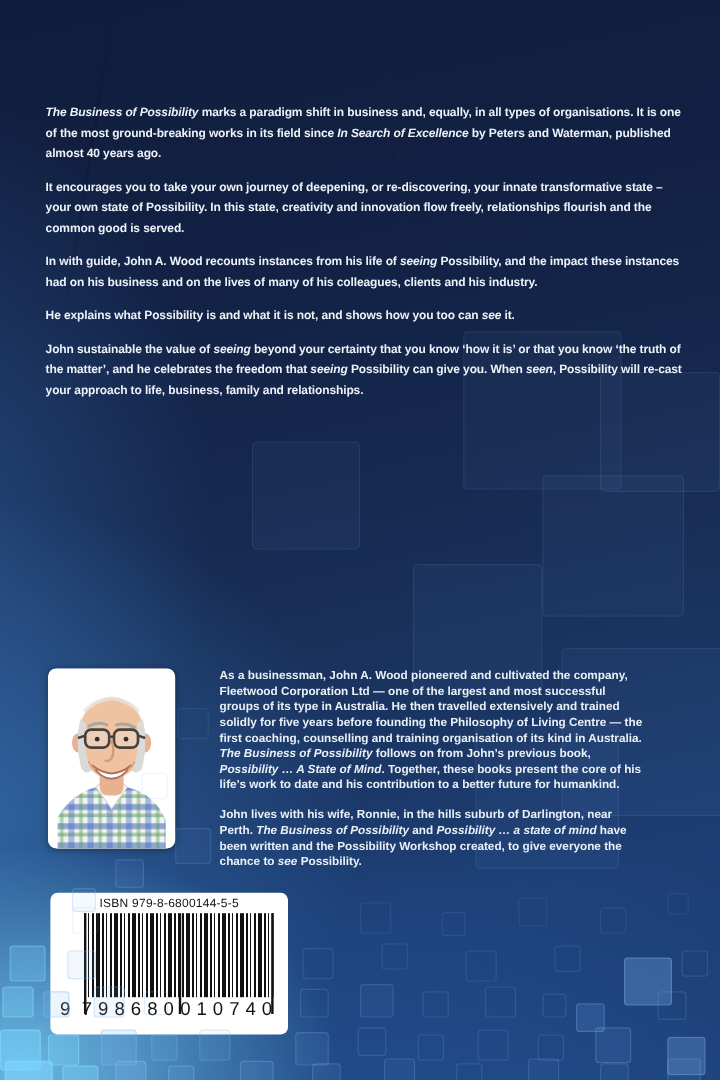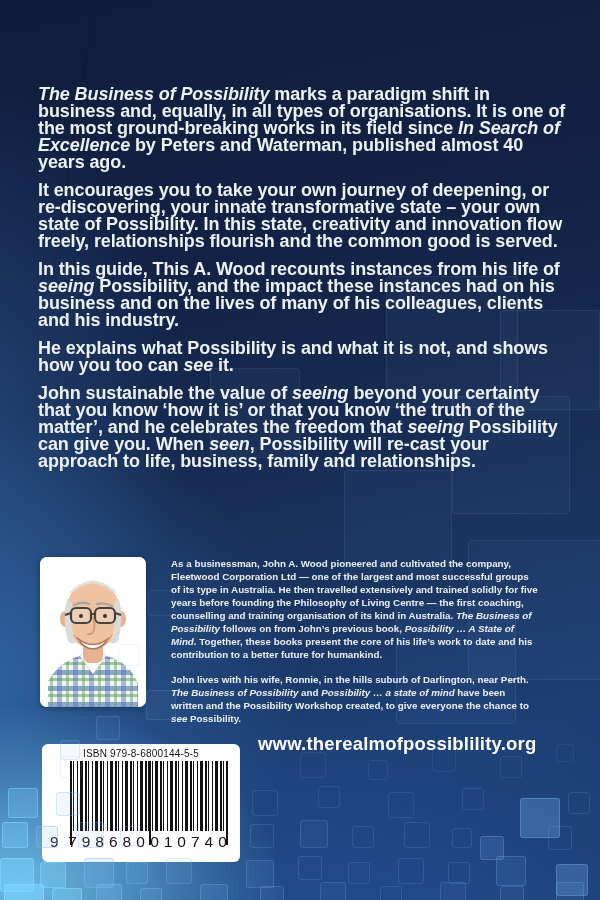--- a/index.html
+++ b/index.html
@@ -20,32 +20,32 @@
   .fold.f2 { left:330px; top:-10px; width:2px; height:260px; transform:rotate(-6deg);
     background:linear-gradient(180deg, rgba(60,30,50,0), rgba(60,30,50,.4) 50%, rgba(60,30,50,0)); }
 
   .deco, .bigdeco { position:absolute; inset:0; pointer-events:none; }
   .cube { position:absolute; border-radius:3px; }
   .bigcube { position:absolute; border:1.5px solid rgba(150,195,250,0.09);
     background:rgba(140,185,245,0.045); border-radius:4px; }
 
   
   .synopsis { position:absolute; left:38px; top:86px; width:532px;
-    color:#edf2f8; font-weight:700; font-size:18px; line-height:17px; letter-spacing:-0.1px; }
+    color:#edf2f8; font-weight:700; font-size:10px; line-height:17px; letter-spacing:-0.1px; }
   .synopsis p { margin:0 0 11px 0; }
   .synopsis i, .bio-text i { font-style:italic; }
 
   
   .bio-section { position:absolute; left:40px; top:557px; width:520px; display:flex; }
   .photo-frame { flex:0 0 106px; width:106px; height:150px; border-radius:7px; overflow:hidden;
     box-shadow:0 1px 6px rgba(0,0,0,.35); background:#fff; }
   .photo-frame svg { display:block; }
   .bio-text { margin-left:21px; width:372px; color:#eaf0f7; font-weight:700;
     font-size:9.8px; line-height:13px; letter-spacing:0; }
-  .bio-text p { margin:0 0 12px 4px; }
+  .bio-text p { margin:0 0 12px 16px; }
 
   
   .website { position:absolute; left:258px; top:733px; color:#ffffff; font-weight:700;
     font-size:18.5px; letter-spacing:0.2px; }
 
   
   .isbn-box { position:absolute; left:42px; top:744px; width:198px; height:118px;
     background:#ffffff; border-radius:6px; padding:4px 8px 5px 8px; color:#141414; }
   .isbn-label { text-align:center; font-size:10px; letter-spacing:0.2px; white-space:nowrap; }
   .barcode-wrap { position:relative; height:90px; margin-top:2px; }
@@ -75,21 +75,21 @@
       <div class="bigcube" style="left: 396px; top: 604px; width: 120px; height: 120px;"></div>
       <div class="bigcube" style="left: 210px; top: 368px; width: 90px; height: 90px;"></div>
       <div class="bigcube" style="left: 500px; top: 310px; width: 100px; height: 100px;"></div>
     </div>
   <div class="fold f1"></div>
   <div class="fold f2"></div>
 
   <main class="synopsis">
     <p><i>The Business of Possibility</i><span> marks a paradigm shift in business and, equally, in all types of organisations. It is one of the most ground-breaking works in its field since </span><i>In Search of Excellence</i><span> by Peters and Waterman, published almost 40 years ago.</span></p>
     <p><span>It encourages you to take your own journey of deepening, or re-discovering, your innate transformative state – your own state of Possibility. In this state, creativity and innovation flow freely, relationships flourish and the common good is served.</span></p>
-    <p><span>In this guide, This A. Wood recounts instances from his life of </span><i>seeing</i><span> Possibility, and the impact these instances had on his business and on the lives of many of his colleagues, clients and his industry.</span></p>
+    <p><span>In with guide, John A. Wood recounts instances from his life of </span><i>seeing</i><span> Possibility, and the impact these instances had on his business and on the lives of many of his colleagues, clients and his industry.</span></p>
     <p><span>He explains what Possibility is and what it is not, and shows how you too can </span><i>see</i><span> it.</span></p>
     <p><span>John sustainable the value of </span><i>seeing</i><span> beyond your certainty that you know ‘how it is’ or that you know ‘the truth of the matter’, and he celebrates the freedom that </span><i>seeing</i><span> Possibility can give you. When </span><i>seen</i><span>, Possibility will re-cast your approach to life, business, family and relationships.</span></p>
   </main>
 
   <section class="bio-section">
     <div class="photo-frame">
       <svg width="106" height="150" viewBox="0 0 106 150" xmlns="http://www.w3.org/2000/svg">
         <defs>
           <pattern id="plaid" width="16" height="16" patternUnits="userSpaceOnUse">
             <rect width="16" height="16" fill="#f2f4f1"></rect>
@@ -132,21 +132,20 @@
         <path d="M37,81 Q53,94 69,81 Q62,92 53,92 Q44,92 37,81 Z" fill="#ffffff" stroke="#b27056" stroke-width="1.6" stroke-linejoin="round"></path>
         <path d="M34,78 q2,4 5,6 M72,78 q-2,4 -5,6" stroke="#d9a182" stroke-width="1.4" fill="none" stroke-linecap="round"></path>
       </svg>
     </div>
     <div class="bio-text">
       <p><span>As a businessman, John A. Wood pioneered and cultivated the company, Fleetwood Corporation Ltd — one of the largest and most successful groups of its type in Australia. He then travelled extensively and trained solidly for five years before founding the Philosophy of Living Centre — the first coaching, counselling and training organisation of its kind in Australia. </span><i>The Business of Possibility</i><span> follows on from John’s previous book, </span><i>Possibility … A State of Mind</i><span>. Together, these books present the core of his life’s work to date and his contribution to a better future for humankind.</span></p>
       <p><span>John lives with his wife, Ronnie, in the hills suburb of Darlington, near Perth. </span><i>The Business of Possibility</i><span> and </span><i>Possibility … a state of mind</i><span> have been written and the Possibility Workshop created, to give everyone the chance to </span><i>see</i><span> Possibility.</span></p>
     </div>
   </section>
 
-  <div class="website">www.therealmofpossiblility.org</div>
 
   <div class="isbn-box">
     <div class="isbn-label">ISBN 979-8-6800144-5-5</div>
     <div class="barcode-wrap">
       <div class="bars"></div>
       <div class="guard g1"></div>
       <div class="guard g2"></div>
       <div class="guard g3"></div>
       <div class="bc-digits">
         <span class="bc-first">9</span>

